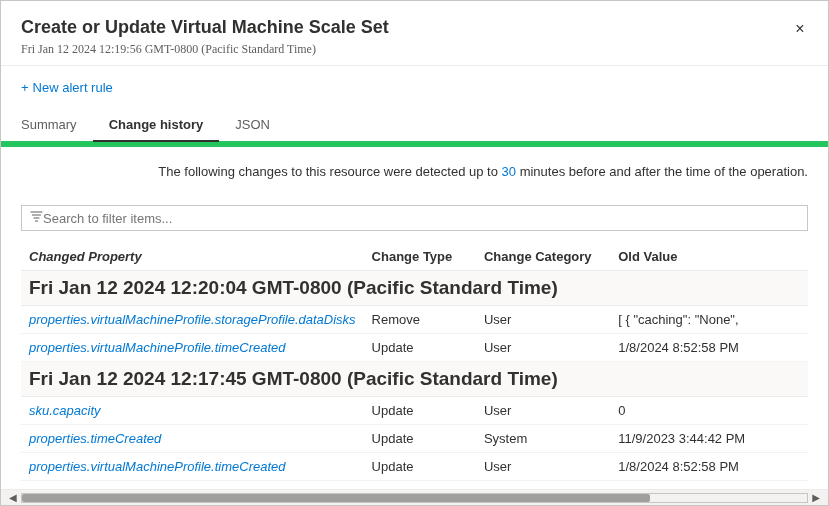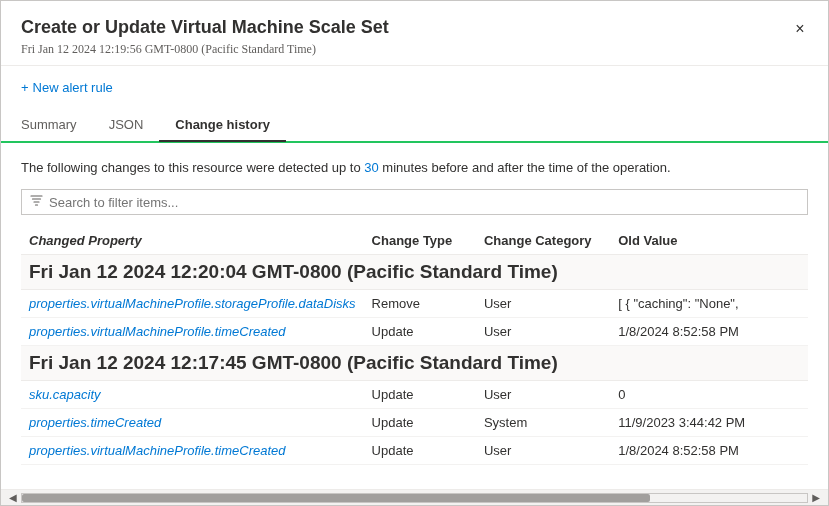--- a/index.html
+++ b/index.html
@@ -59,21 +59,21 @@
       background: none;
       border: none;
       color: #0078d4;
       cursor: pointer;
       font-size: 13px;
       padding: 4px 0;
     }
     .tabs {
       display: flex;
       padding: 0 20px;
-      border-bottom: 2px solid #22c55e;
+      border-bottom: 6px solid #22c55e;
       gap: 0;
     }
     .tab {
       padding: 8px 16px;
       cursor: pointer;
       font-size: 13px;
       color: #605e5c;
       border-bottom: 2px solid transparent;
       margin-bottom: -1px;
       background: none;
@@ -90,32 +90,32 @@
     .content {
       flex: 1;
       overflow: hidden;
       display: flex;
       flex-direction: column;
       padding: 16px 20px 0 20px;
     }
     .info-text {
       font-size: 13px;
       color: #323130;
-      margin-bottom: 12px;
+      margin-bottom: 24px;
       line-height: 1.4;
+      text-align: right;
     }
     .info-text .highlight {
       color: #0078d4;
     }
     .search-bar {
       display: flex;
       align-items: center;
       border: 1px solid #c8c6c4;
       padding: 4px 8px;
-      gap: 6px;
       margin-bottom: 12px;
       background: #fff;
     }
     .search-icon {
       color: #605e5c;
       font-size: 13px;
     }
     .search-input {
       border: none;
       outline: none;
@@ -213,25 +213,25 @@
     <button class="new-alert-btn">
       <span>+</span>
       <span>New alert rule</span>
     </button>
   </div>
 
   <div class="tabs">
     <button class="tab">
       <span>Summary</span>
     </button>
+    <button class="tab active">
+      <span>Change history</span>
+    </button>
     <button class="tab">
       <span>JSON</span>
-    </button>
-    <button class="tab active">
-      <span>Change history</span>
     </button>
   </div>
 
   <div class="content">
 
     <div class="info-text">
       <span>The following changes to this resource were detected up to </span><span class="highlight">30</span><span> minutes before and after the time of the operation.</span>
     </div>
 
     <div class="search-bar">

